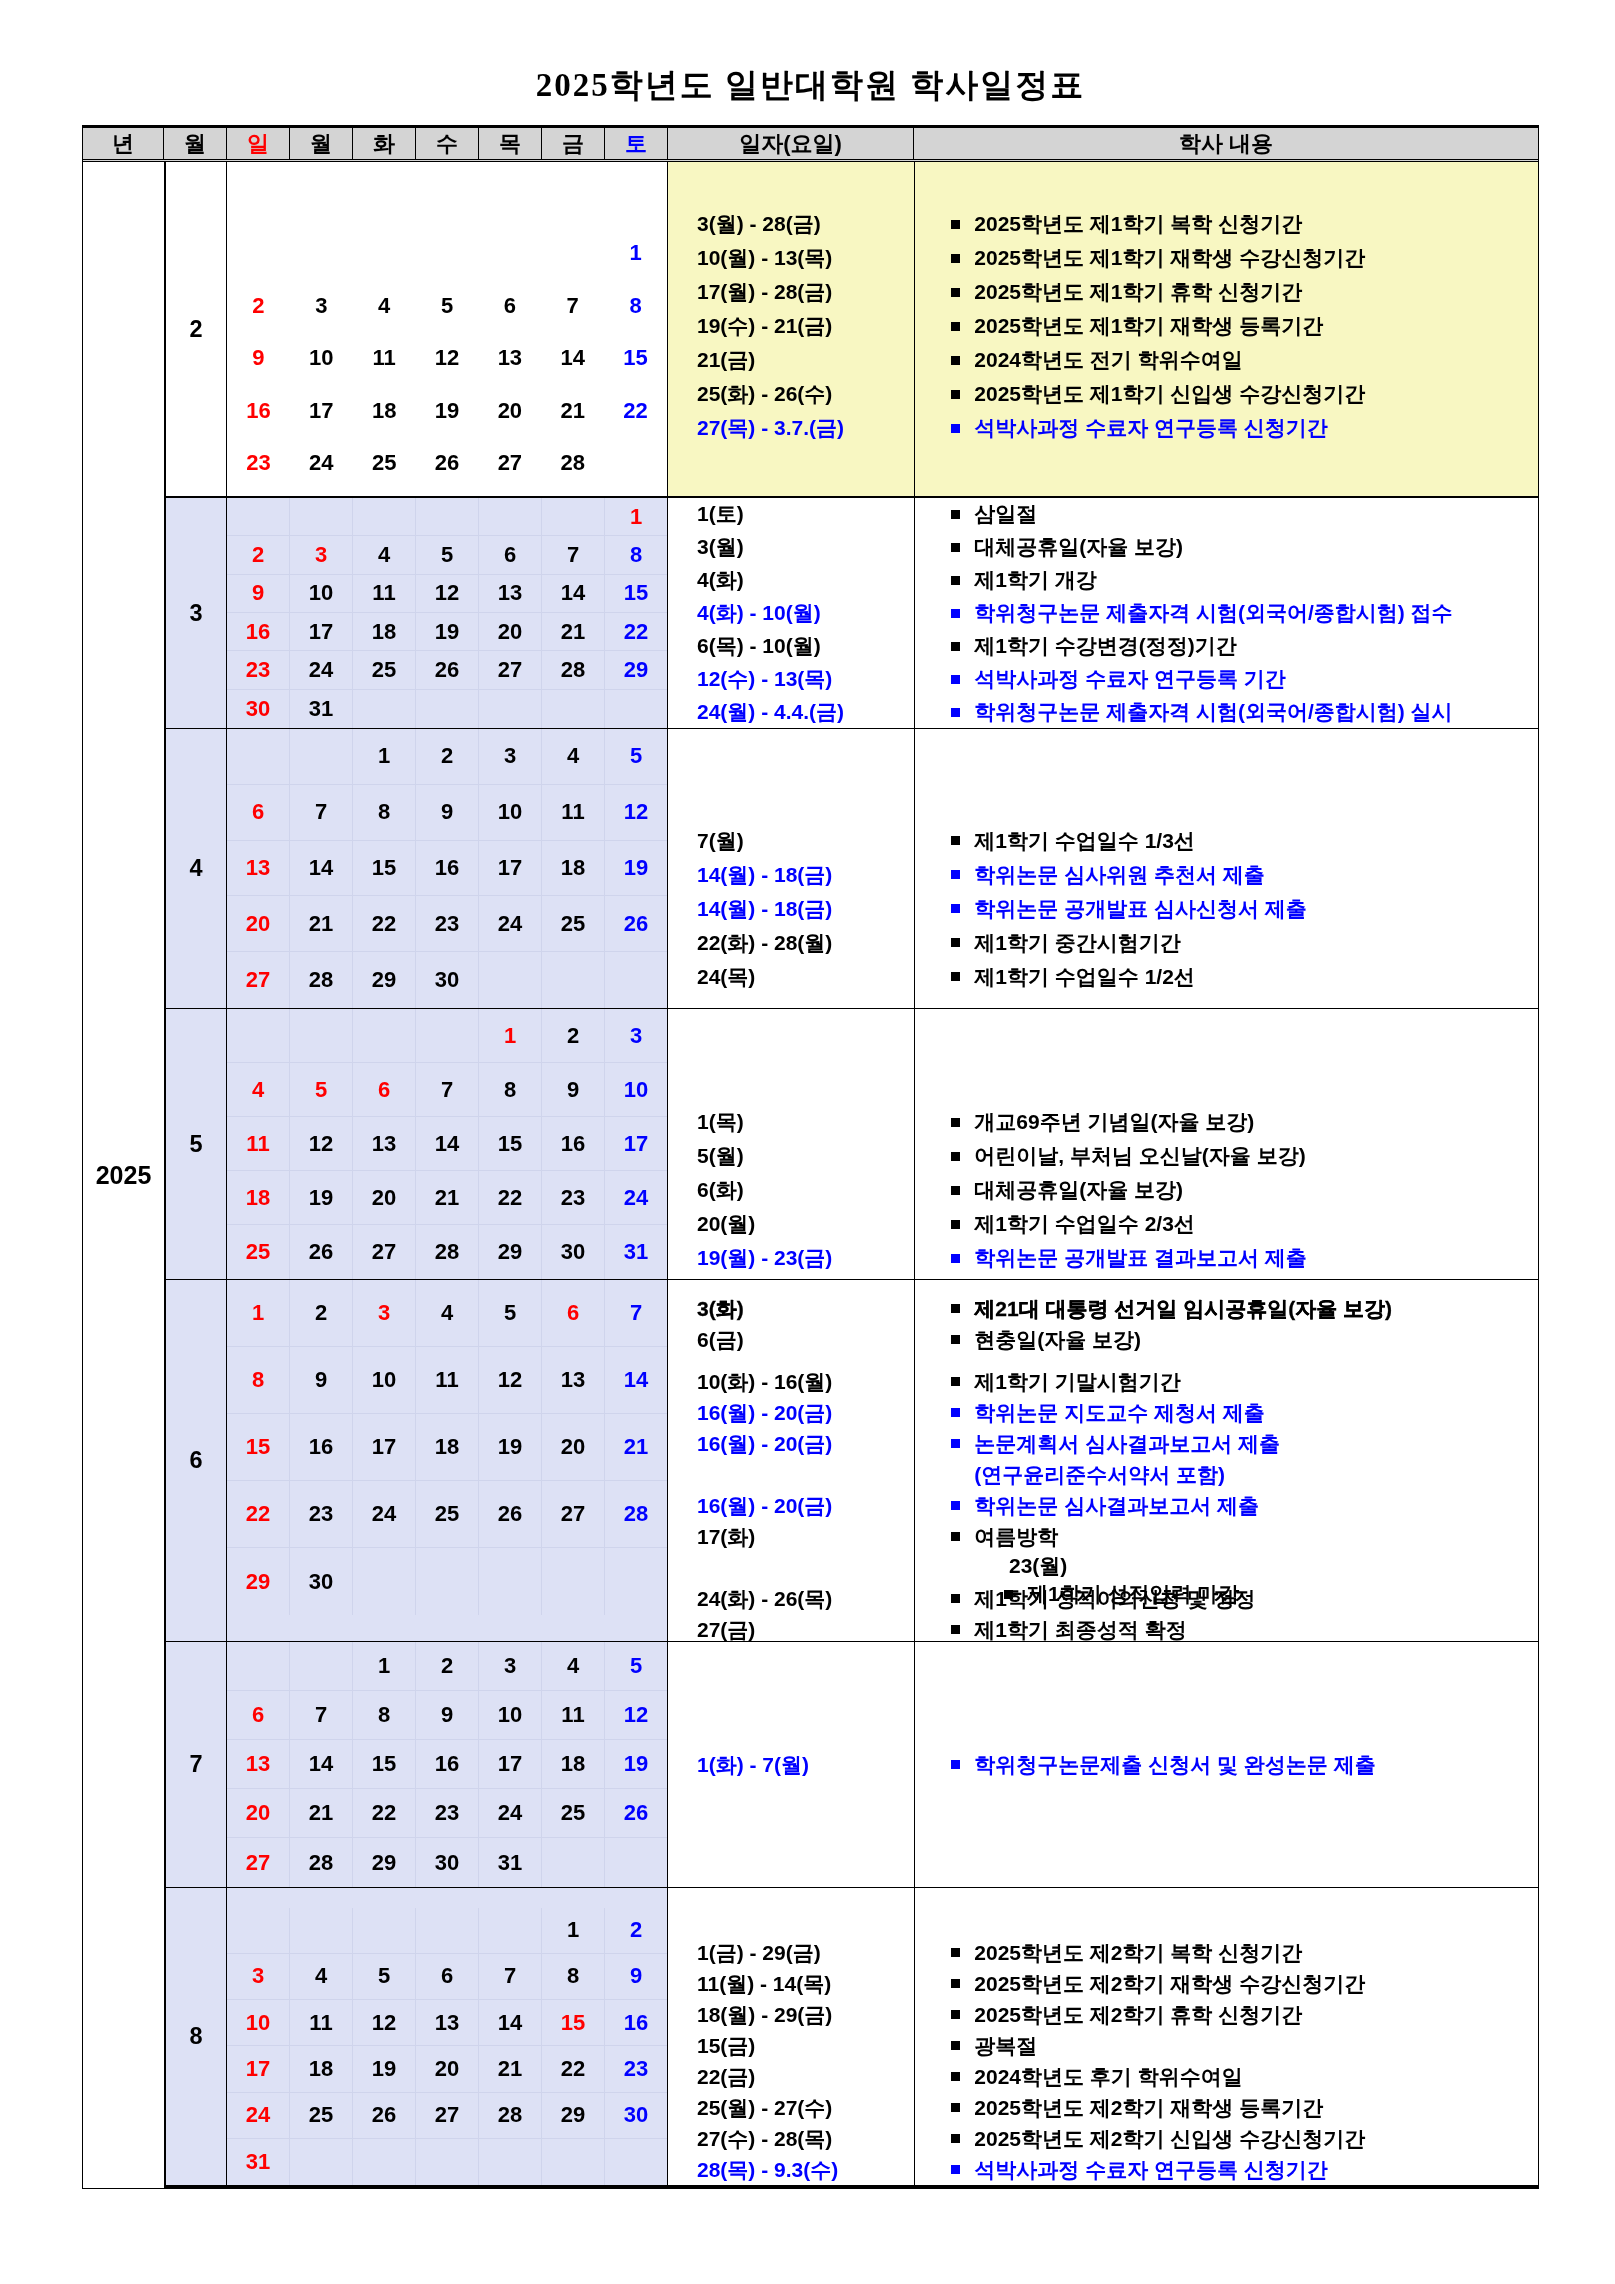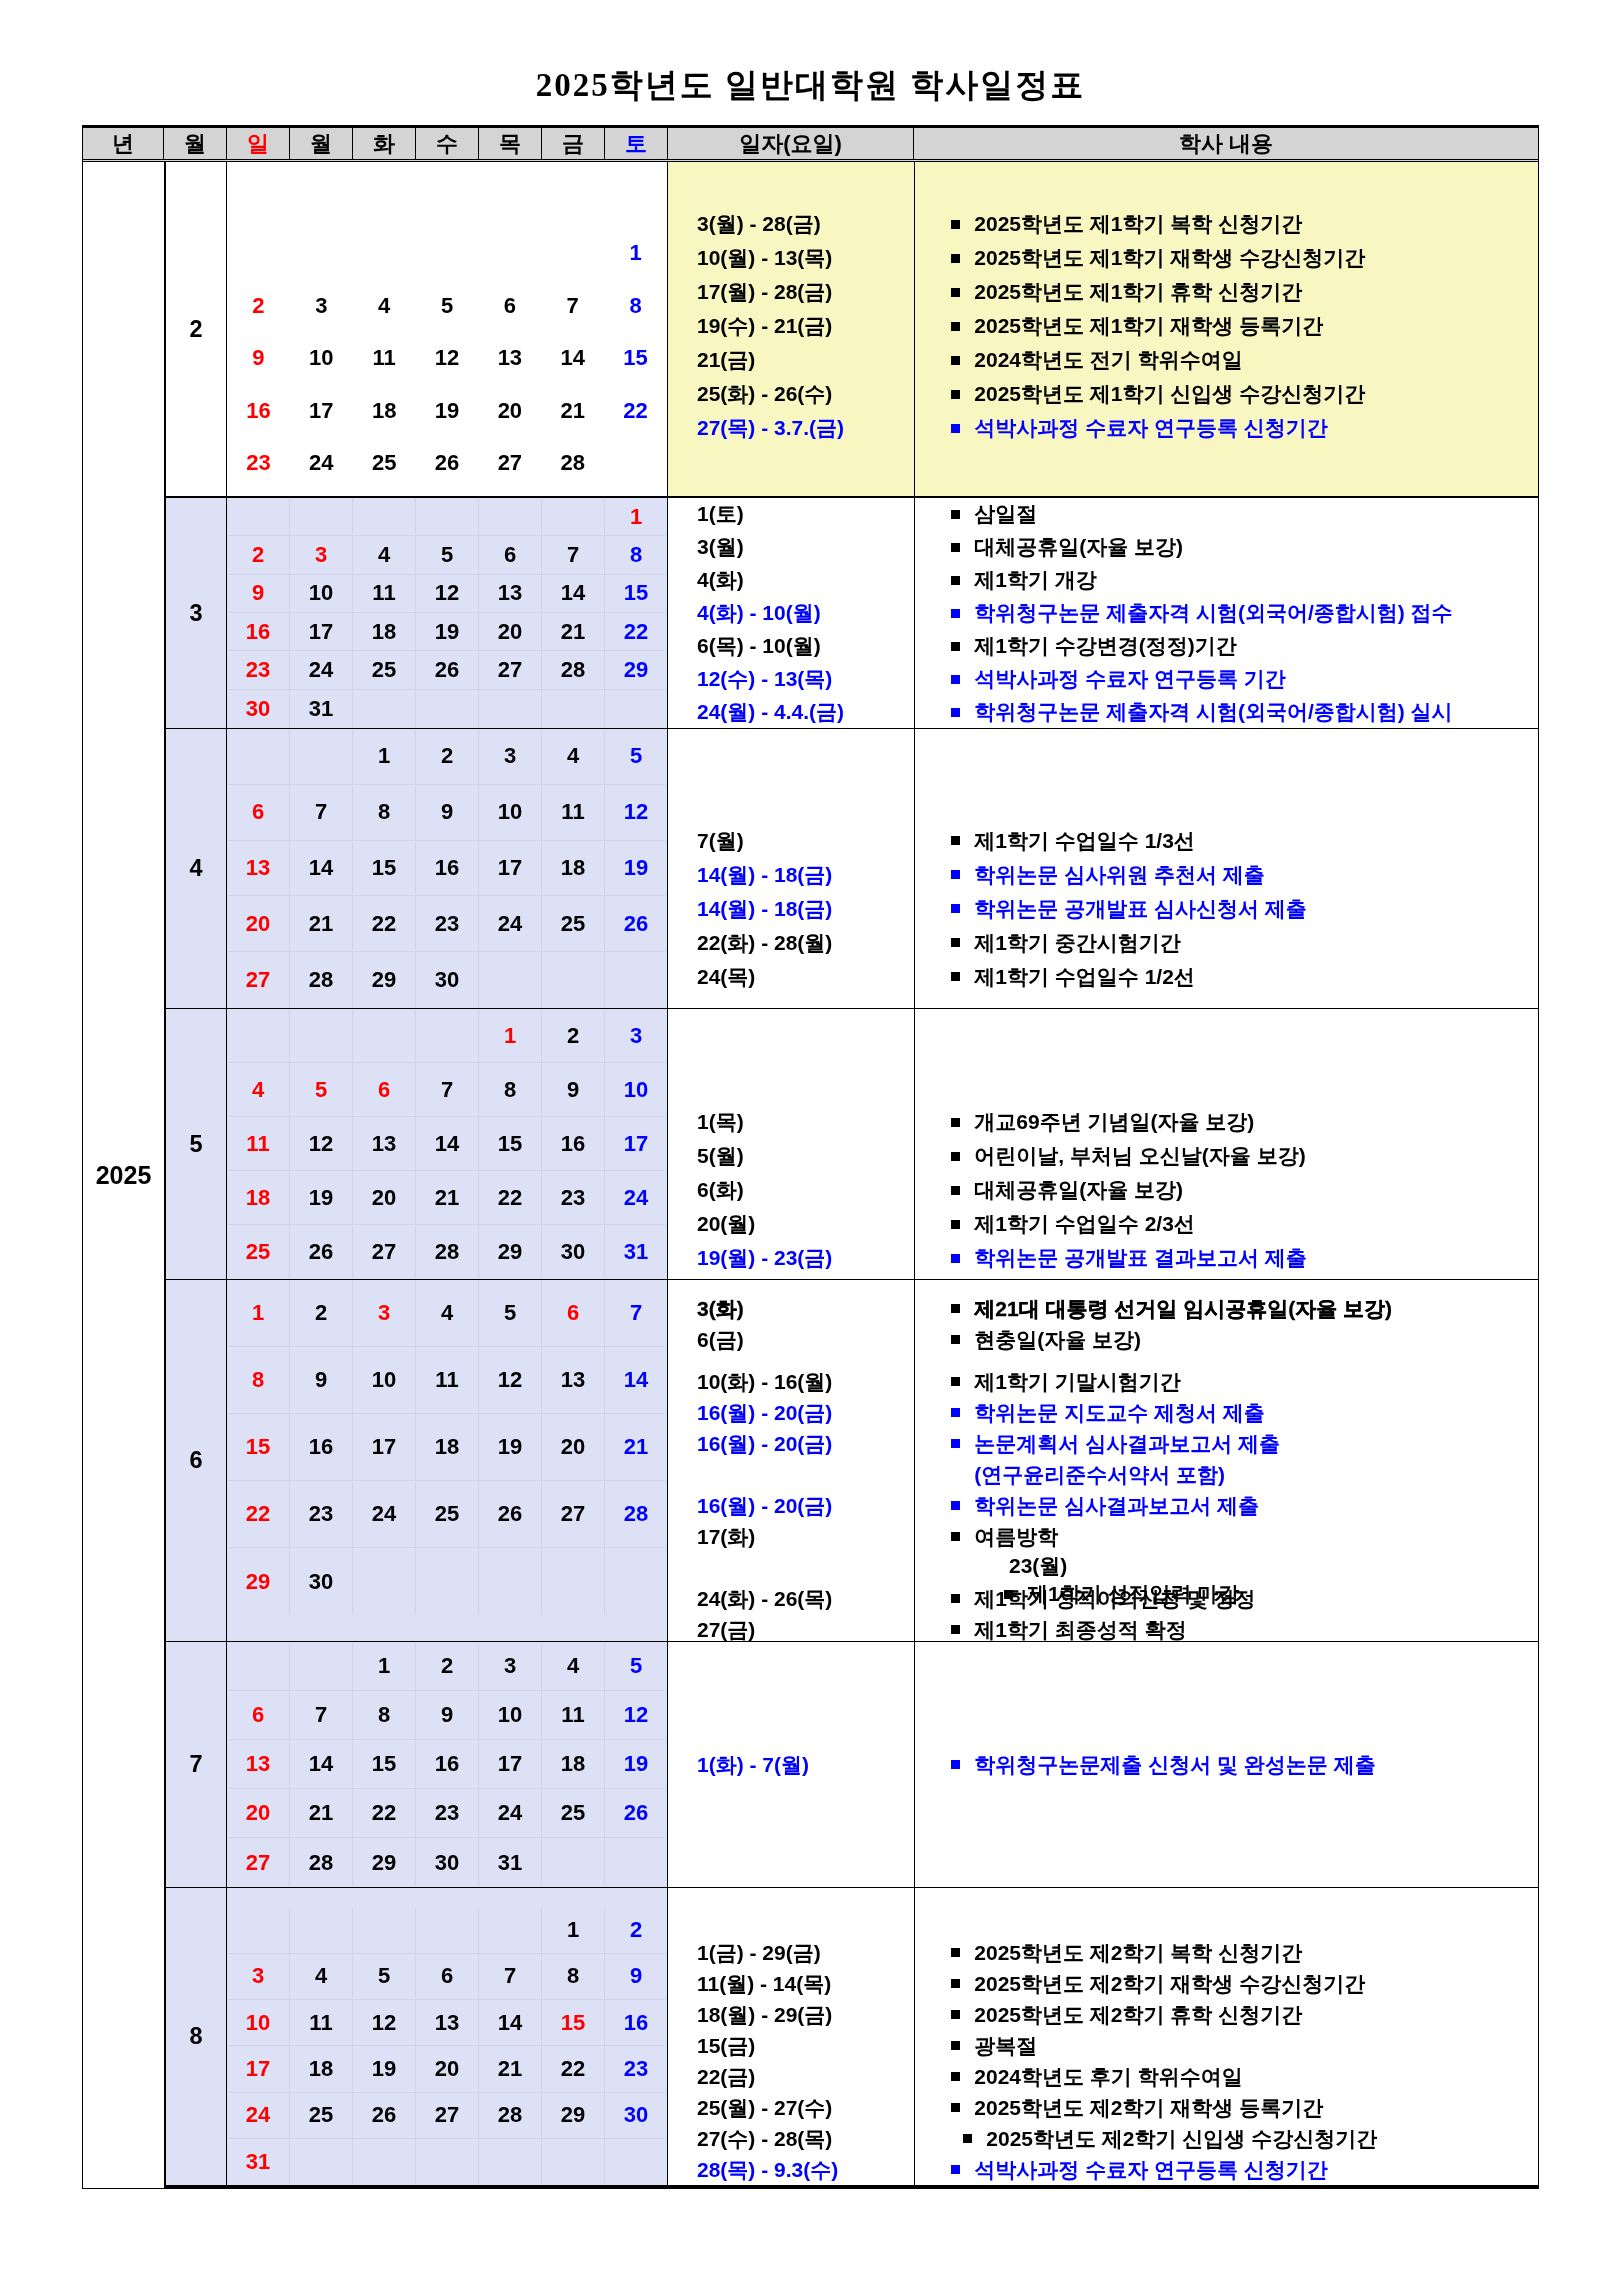--- a/index.html
+++ b/index.html
@@ -1041,21 +1041,21 @@
                 <span class="txt"><span class="bullet"></span>광복절</span>
               </div>
               <div class="item" style="height: 31px;">
                 <span class="date">22(금)</span>
                 <span class="txt"><span class="bullet"></span>2024학년도 후기 학위수여일</span>
               </div>
               <div class="item" style="height: 31px;">
                 <span class="date">25(월) - 27(수)</span>
                 <span class="txt"><span class="bullet"></span>2025학년도 제2학기 재학생 등록기간</span>
               </div>
-              <div class="item" style="height: 31px; gap: 12px;">
+              <div class="item" style="height: 31px;">
                 <span class="date">27(수) - 28(목)</span>
                 <span class="txt"><span class="bullet"></span>2025학년도 제2학기 신입생 수강신청기간</span>
               </div>
               <div class="item" style="height: 31px;">
                 <span class="date c-b">28(목) - 9.3(수)</span>
                 <span class="txt c-b"><span class="bullet"></span>석박사과정 수료자 연구등록 신청기간</span>
               </div>
             </div>
           </div>
         </div>

